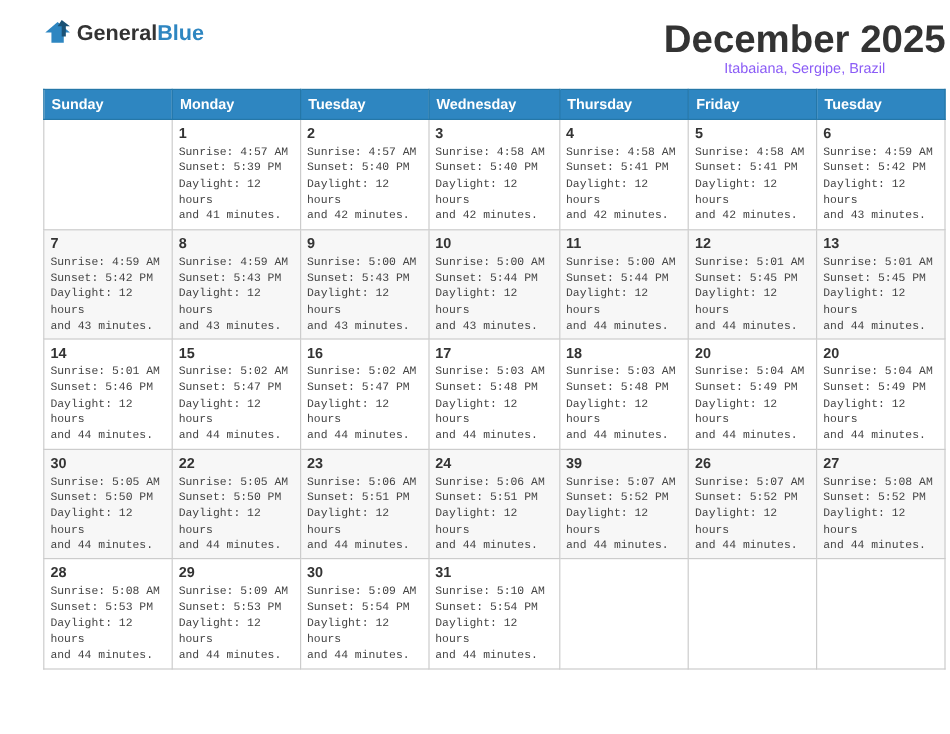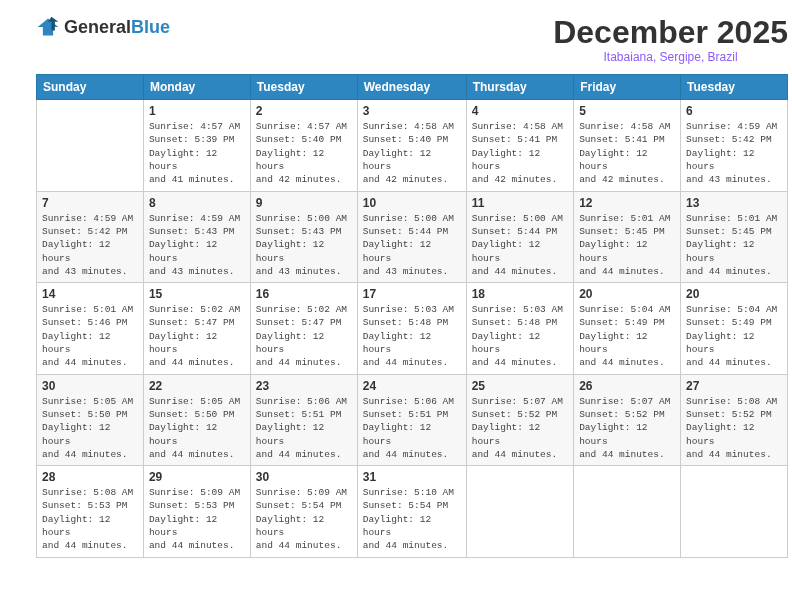--- a/index.html
+++ b/index.html
@@ -295,21 +295,21 @@
 and 44 minutes.</div>
           </td>
           <td>
             <span class="day-number">24</span>
             <div class="day-info" style="white-space: pre-line;">Sunrise: 5:06 AM
 Sunset: 5:51 PM
 Daylight: 12 hours
 and 44 minutes.</div>
           </td>
           <td>
-            <span class="day-number">25</span>
+            <span class="day-number">39</span>
             <div class="day-info" style="white-space: pre-line;">Sunrise: 5:07 AM
 Sunset: 5:52 PM
 Daylight: 12 hours
 and 44 minutes.</div>
           </td>
           <td>
             <span class="day-number">26</span>
             <div class="day-info" style="white-space: pre-line;">Sunrise: 5:07 AM
 Sunset: 5:52 PM
 Daylight: 12 hours

